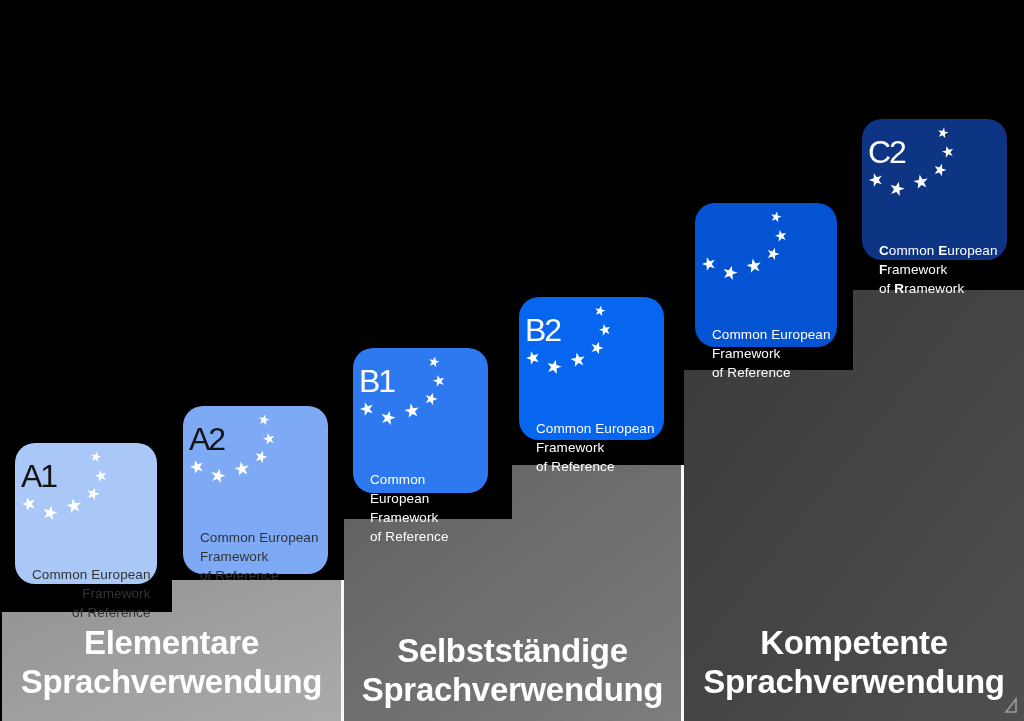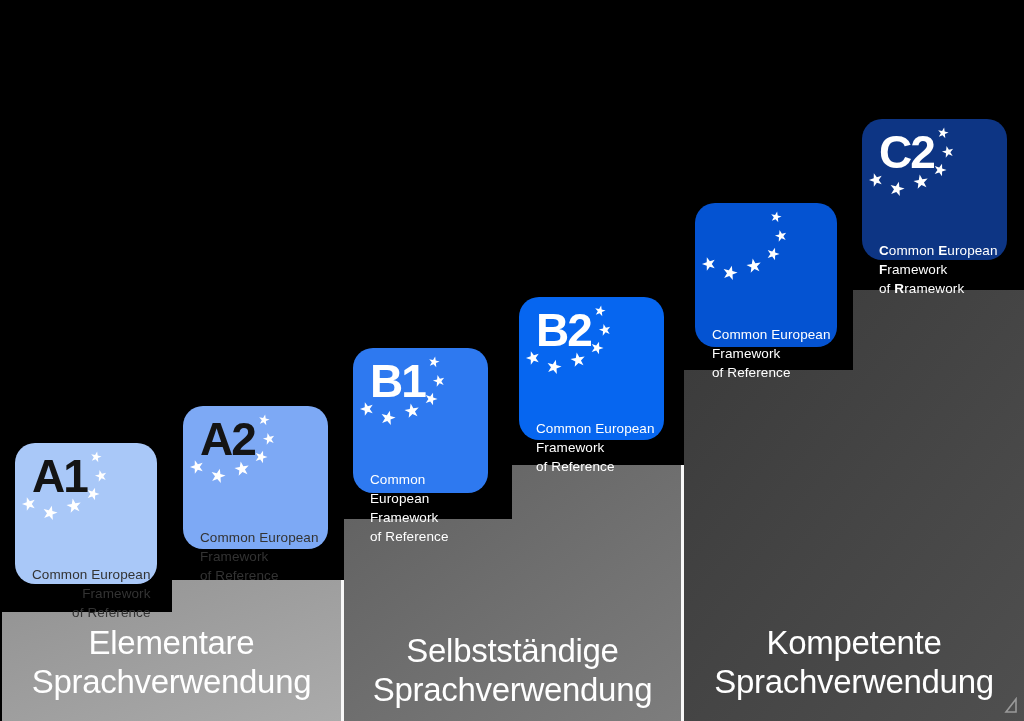--- a/index.html
+++ b/index.html
@@ -17,35 +17,35 @@
             background:linear-gradient(to bottom right,#606060,#7d7d7d);
             clip-path:polygon(0 54px,168px 54px,168px 0,100% 0,100% 100%,0 100%); }
   #zone-3 { left:684px; top:290px; width:340px; height:431px;
             background:linear-gradient(to bottom right,#3a3a3a,#4f4f4f);
             clip-path:polygon(0 80px,169px 80px,169px 0,100% 0,100% 100%,0 100%); }
   .separator { position:absolute; width:3px; background:#f8f8f8; }
   #sep-1 { left:341px; top:580px; height:141px; }
   #sep-2 { left:681px; top:465px; height:256px; }
   
   .group-label { position:absolute; top:623px; text-align:center;
-    color:#ffffff; font-weight:normal; font-size:33px; line-height:39px;
+    color:#ffffff; font-weight:bold; font-size:33px; line-height:39px;
     letter-spacing:-0.3px; }
   #label-1 { left:2px;   width:339px; }
   #label-2 { left:344px; width:337px;margin-top:8px; }
   #label-3 { left:684px; width:340px; }
   
   .card { position:absolute; border-radius:20px; }
   #card-a1 { left:15px;  top:443px; width:142px; height:141px; background:#a9c8f8;text-align:right; }
-  #card-a2 { left:183px; top:406px; width:145px; height:143px; background:#7da9f5; }
+  #card-a2 { left:183px; top:406px; width:145px; height:168px; background:#7da9f5; }
   #card-b1 { left:353px; top:348px; width:135px; height:145px; background:#2e79f0; }
   #card-b2 { left:519px; top:297px; width:145px; height:143px; background:#0666f0; }
   #card-c1 { left:695px; top:203px; width:142px; height:144px; background:#0453d2; }
   #card-c2 { left:862px; top:119px; width:145px; height:141px; background:#0d3584; }
-  .level-code { position:absolute; left:17px; top:5px;
-    font-size:46px; line-height:56px; letter-spacing:-2px; font-weight:700; }
+  .level-code { position:absolute; left:6px; top:5px;
+    font-size:32px; line-height:56px; letter-spacing:-2px; font-weight:400; }
   .card.dark .level-code, .card.dark .caption { color:#ffffff; }
   .card.light .level-code { color:#141414; }
   .card.light .caption { color:#333333; }
   .caption { position:absolute; left:17px; top:82px;
     font-size:13.5px; line-height:19px; letter-spacing:0.1px;margin-top:40px; }
   .caption b { font-weight:bold; }
   .stars { position:absolute; left:0; top:0; }
   
   #corner-glyph { position:absolute; left:1004px; top:697px; }
 </style>

